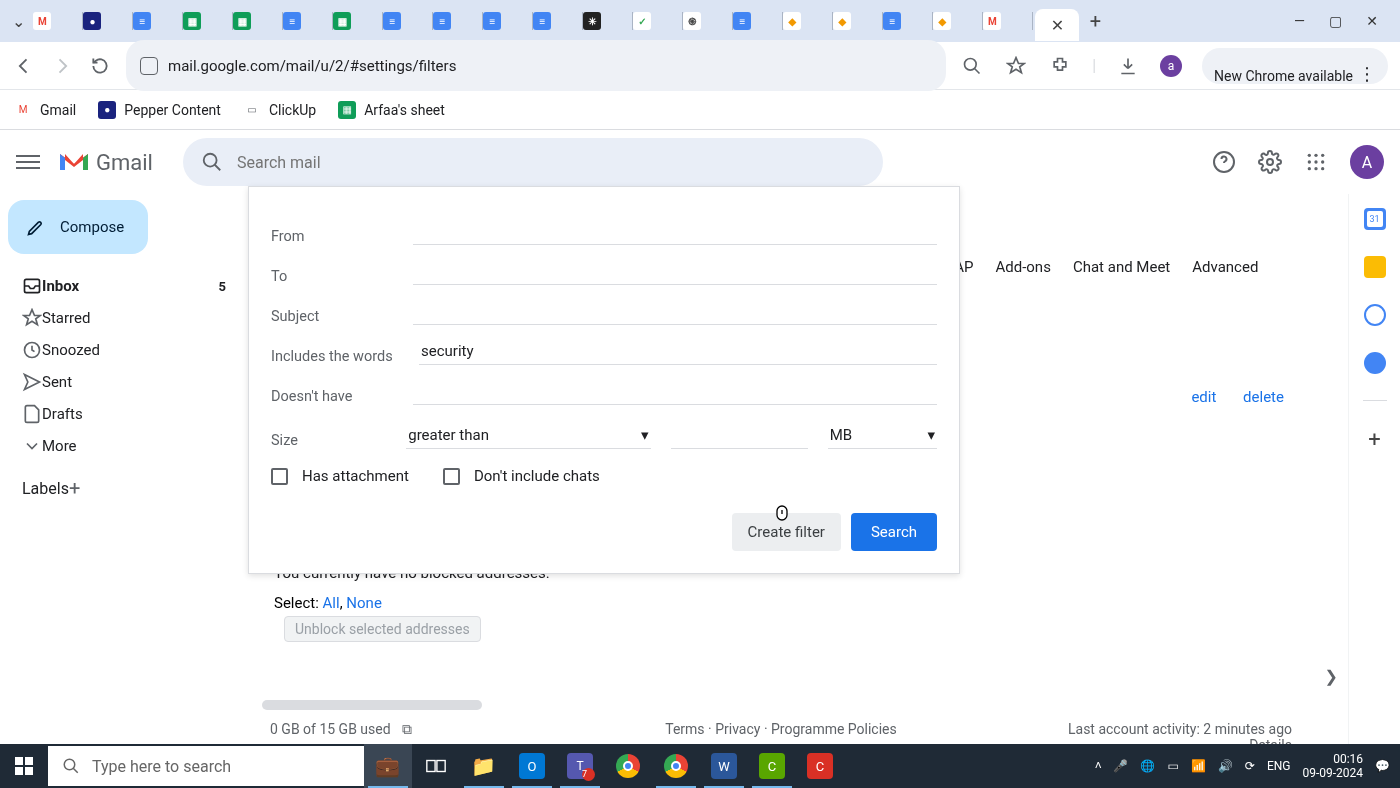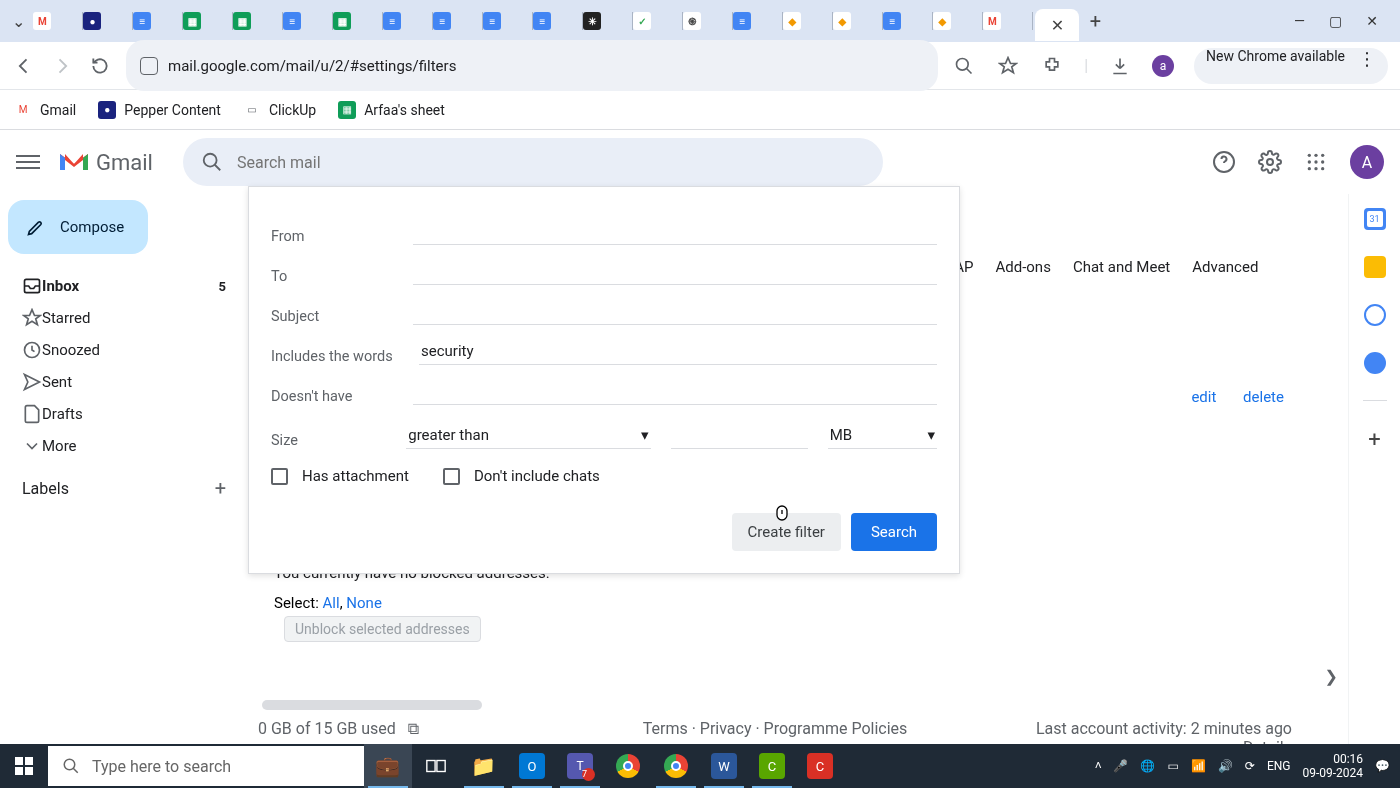--- a/index.html
+++ b/index.html
@@ -15,21 +15,21 @@
 .newtab { width: 28px; text-align: center; color: #444; font-size: 20px; }
 .winctrl { margin-left: auto; display: flex; gap: 24px; padding-right: 16px; color: #333; }
 .winctrl span { font-size: 14px; cursor: default; }
 
 .addrbar { height: 48px; background: #fff; display: flex; align-items: center; padding: 0 12px; gap: 14px; border-bottom: 1px solid #e3e6ea; }
 .nav-ico { width: 24px; height: 24px; display: flex; align-items: center; justify-content: center; color: #5f6368; }
 .nav-ico.dis { color: #bfc3c7; }
 .url-pill { flex: 1; height: 51px; background: #eef1f6; border-radius: 18px; display: flex; align-items: center; padding: 0 14px; gap: 10px; color: #202124; font-size: 15px; }
 .url-tune { width: 18px; height: 18px; border: 1px solid #5f6368; border-radius: 4px; position: relative; }
 .addr-right { display: flex; align-items: center; gap: 20px; }
-.pill-btn { background: #eef1f6; border-radius: 18px; height: 36px; display: flex; align-items: flex-start; padding: 0 12px; gap: 13px; color: #202124; font-size: 14px; }
+.pill-btn { background: #eef1f6; border-radius: 18px; height: 36px; display: flex; align-items: flex-end; padding: 0 12px; gap: 5px; color: #202124; font-size: 14px; }
 .avatar-sm { width: 22px; height: 22px; border-radius: 50%; background: #6b3fa0; color: #fff; display: flex; align-items: center; justify-content: center; font-size: 12px; }
 
 .bmbar { height: 40px; background: #fff; display: flex; align-items: center; padding: 0 14px; gap: 22px; border-bottom: 1px solid #dadce0; font-size: 14px; color: #202124; }
 .bm { display: flex; align-items: center; gap: 8px; }
 .bm-ico { width: 18px; height: 18px; border-radius: 3px; display: flex; align-items: center; justify-content: center; font-size: 10px; color: #fff; }
 
 
 .gmail-hdr { height: 64px; display: flex; align-items: center; padding: 0 16px; gap: 18px; }
 .burger { width: 24px; height: 24px; display: flex; flex-direction: column; justify-content: center; gap: 4px; }
 .burger div { height: 2px; background: #5f6368; }
@@ -40,31 +40,31 @@
 .hdr-ico { width: 24px; height: 24px; color: #5f6368; display: flex; align-items: center; justify-content: center; }
 .avatar-lg { width: 34px; height: 34px; border-radius: 50%; background: #6b3fa0; color: #fff; display: flex; align-items: center; justify-content: center; font-size: 16px; }
 
 .app-body { display: flex; height: calc(788px - 42px - 48px - 40px - 64px - 44px); }
 .sidebar { width: 250px; padding: 6px 10px 6px 8px; }
 .compose { background: #c3e7ff; border-radius: 16px; height: 54px; width: 140px; display: flex; align-items: center; gap: 14px; padding: 0 18px; font-size: 15px; color: #001d35; margin-bottom: 16px; }
 .sb-item { height: 32px; display: flex; align-items: center; gap: 0; padding: 0 14px; border-radius: 0 16px 16px 0; font-size: 15px; color: #202124; }
 .sb-item.active { font-weight: 700; }
 .sb-item .ct { margin-left: auto; font-size: 13px; }
 .sb-ico { width: 20px; height: 20px; color: #5f6368; display: flex; align-items: center; justify-content: center; }
-.labels-row { display: flex; align-items: center; justify-content: space-between; padding: 14px 14px 0; font-size: 16px; color: #202124; }
+.labels-row { display: flex; align-items: center; justify-content: flex-start; padding: 14px 14px 0; font-size: 16px; color: #202124; }
 
 .main { flex: 1; position: relative; background: #fff; padding: 0 12px; }
 .tabs-bg { position: absolute; top: 64px; left: 0; right: 0; display: flex; gap: 22px; font-size: 15px; color: #202124; padding-left: 700px; }
 .links-row { position: absolute; top: 194px; right: 64px; font-size: 15px; }
 .links-row a { color: #1a73e8; text-decoration: none; margin-left: 23px; }
 .blocked { position: absolute; top: 370px; left: 24px; font-size: 15px; color: #202124; }
 .select-row { position: absolute; top: 400px; left: 24px; font-size: 15px; }
 .select-row a { color: #1a73e8; text-decoration: none; }
 .unblock-btn { position: absolute; top: 422px; left: 34px; font-size: 14px; color: #9aa0a6; background: #f1f3f4; border: 1px solid #dadce0; border-radius: 4px; padding: 4px 10px; }
-.ftr { position: absolute; bottom: 6px; left: 8px; right: 56px; font-size: 16px; color: #5f6368; }
+.ftr { position: absolute; bottom: 6px; left: 20px; right: 56px; font-size: 14px; color: #5f6368; }
 .ftr .mid { position: absolute; left: 50%; transform: translateX(-50%); top: 0; }
 .ftr .right { position: absolute; right: 0; top: 0; text-align: right; }
 .scroll-thumb { position: absolute; left: 12px; bottom: 34px; width: 220px; height: 10px; background: #dadce0; border-radius: 5px; }
 
 
 .filter-panel { position: absolute; top: -8px; left: -2px; width: 712px; background: #fff; border: 1px solid #dadce0; box-shadow: 0 2px 6px rgba(0,0,0,.12); padding: 18px 22px 22px; z-index: 10; }
 .fp-row { display: flex; align-items: flex-end; height: 40px; }
 .fp-label { width: 142px; font-size: 14.5px; color: #5f6368; }
 .fp-input { flex: 1; border: none; border-bottom: 1px solid #dadce0; font-size: 15px; padding: 4px 2px; outline: none; color: #202124; }
 .fp-row.words .fp-label { width: 148px; }

